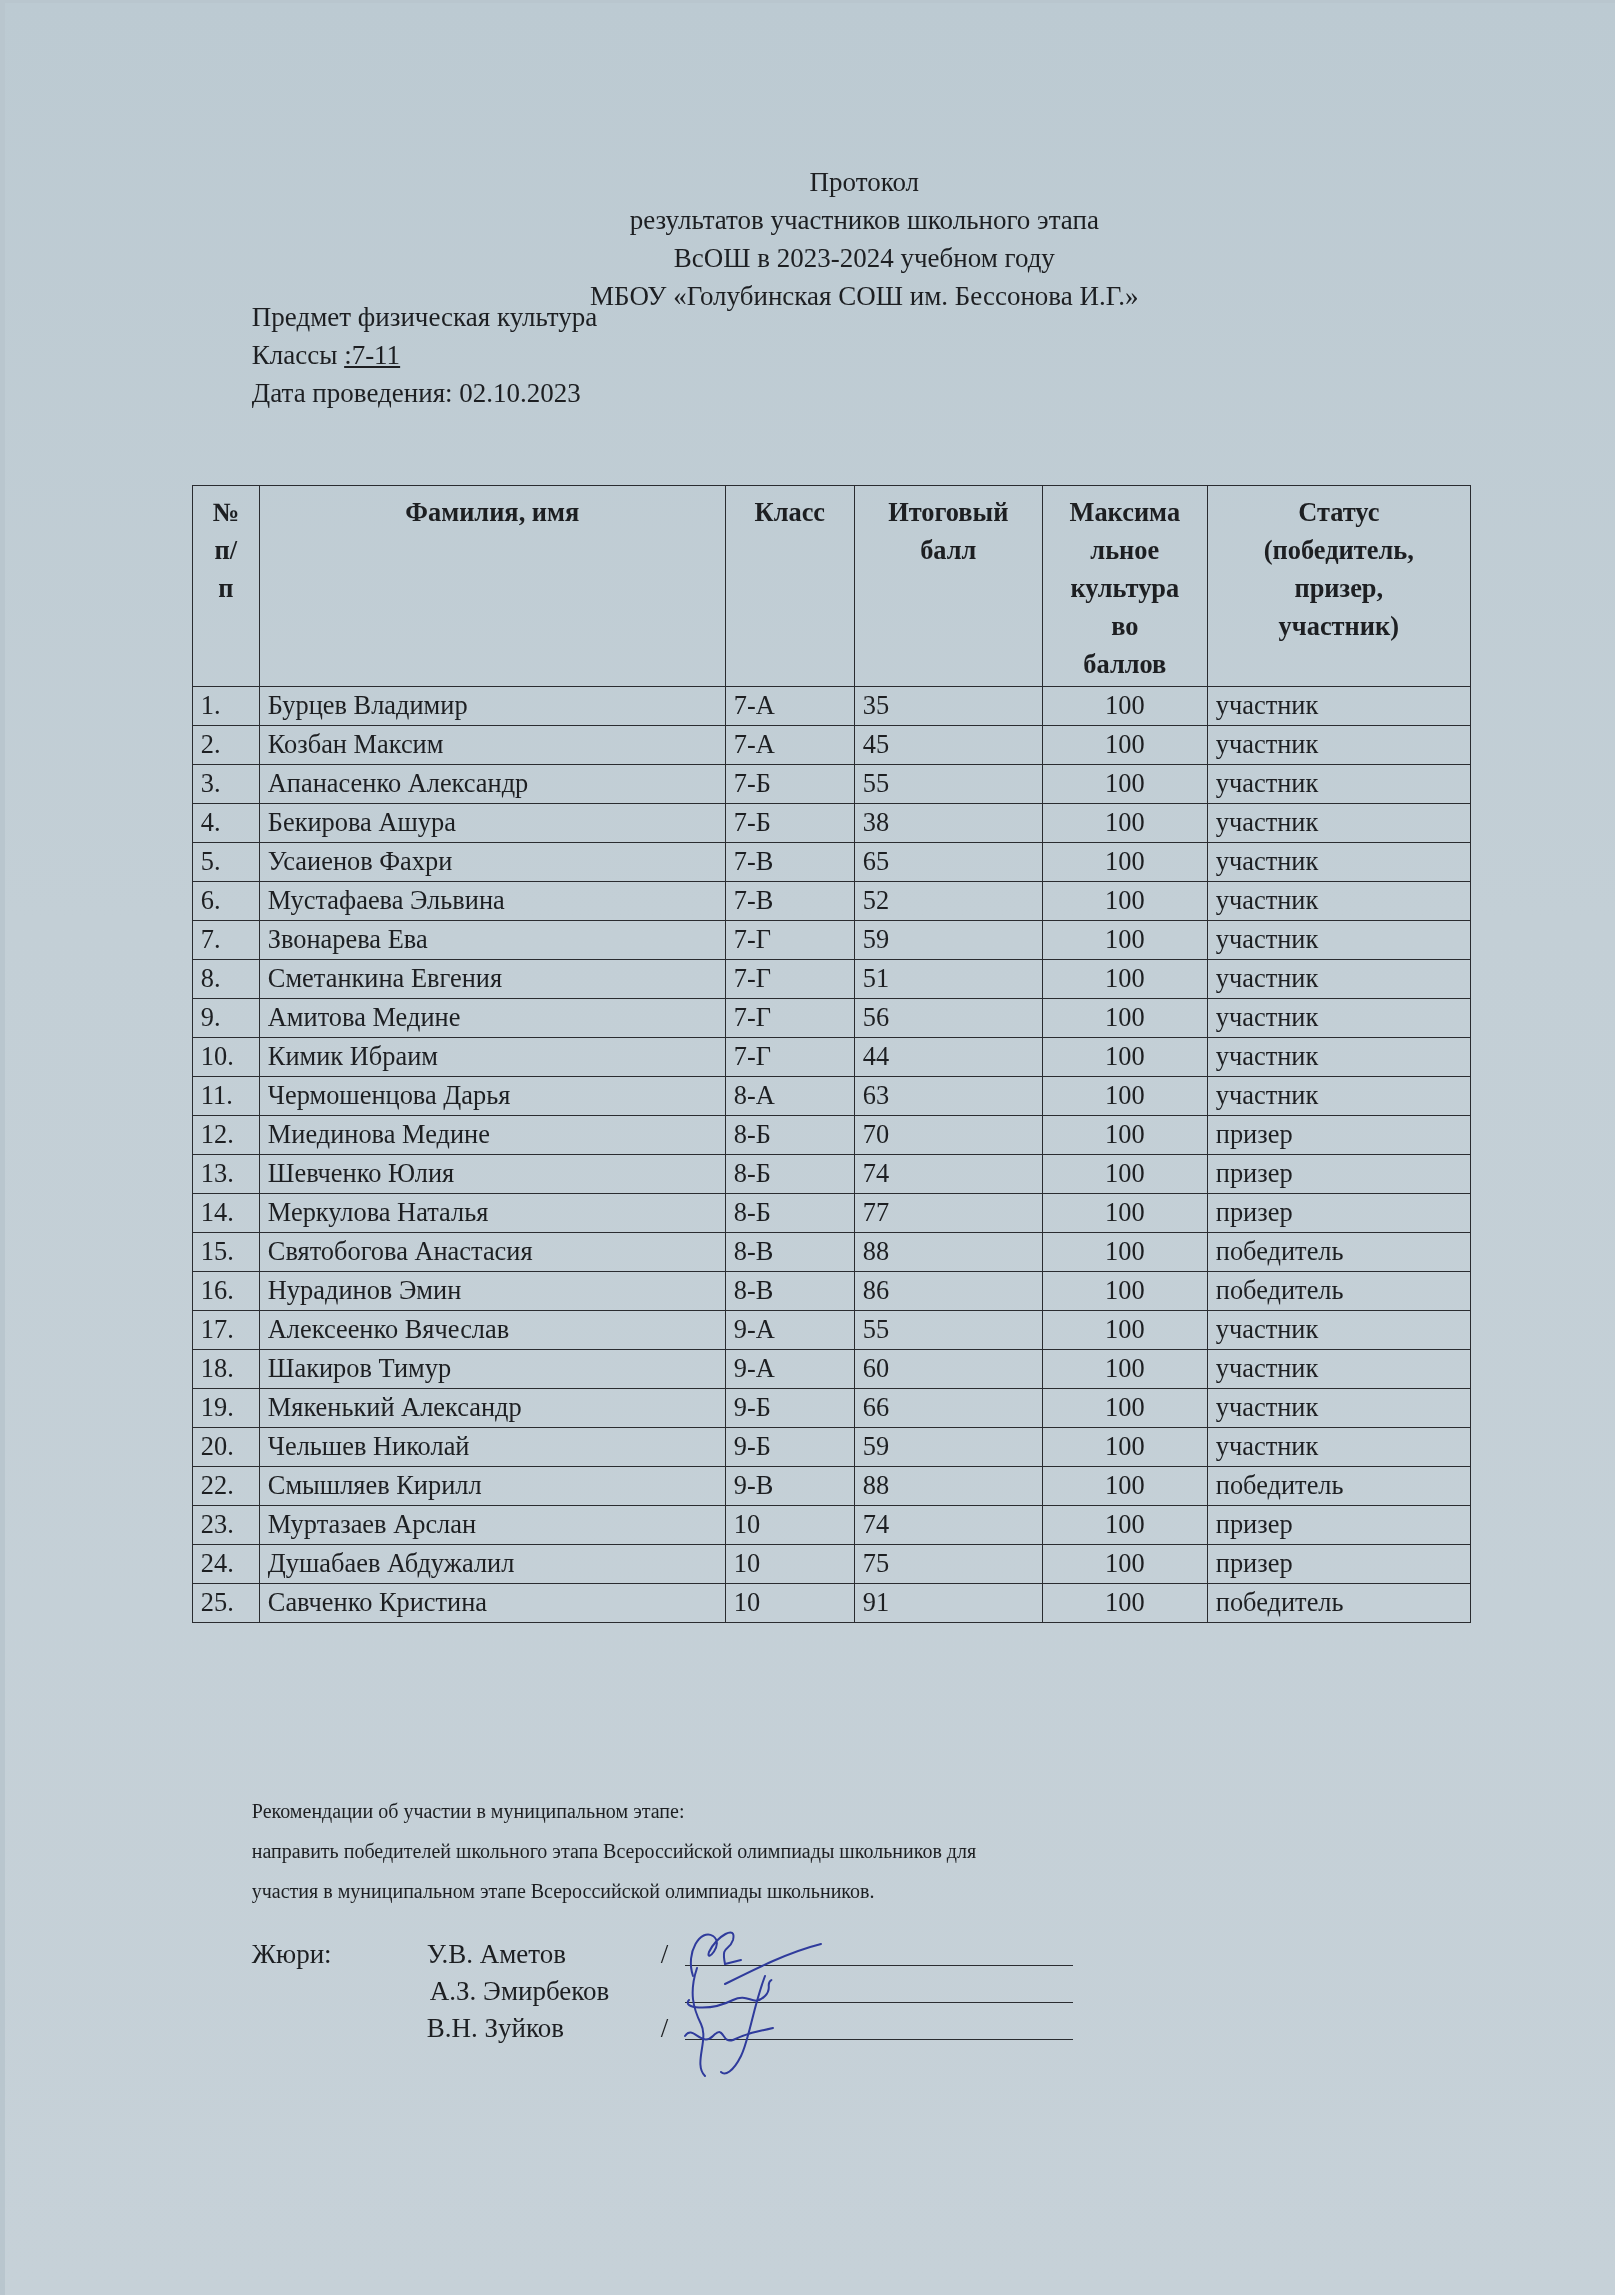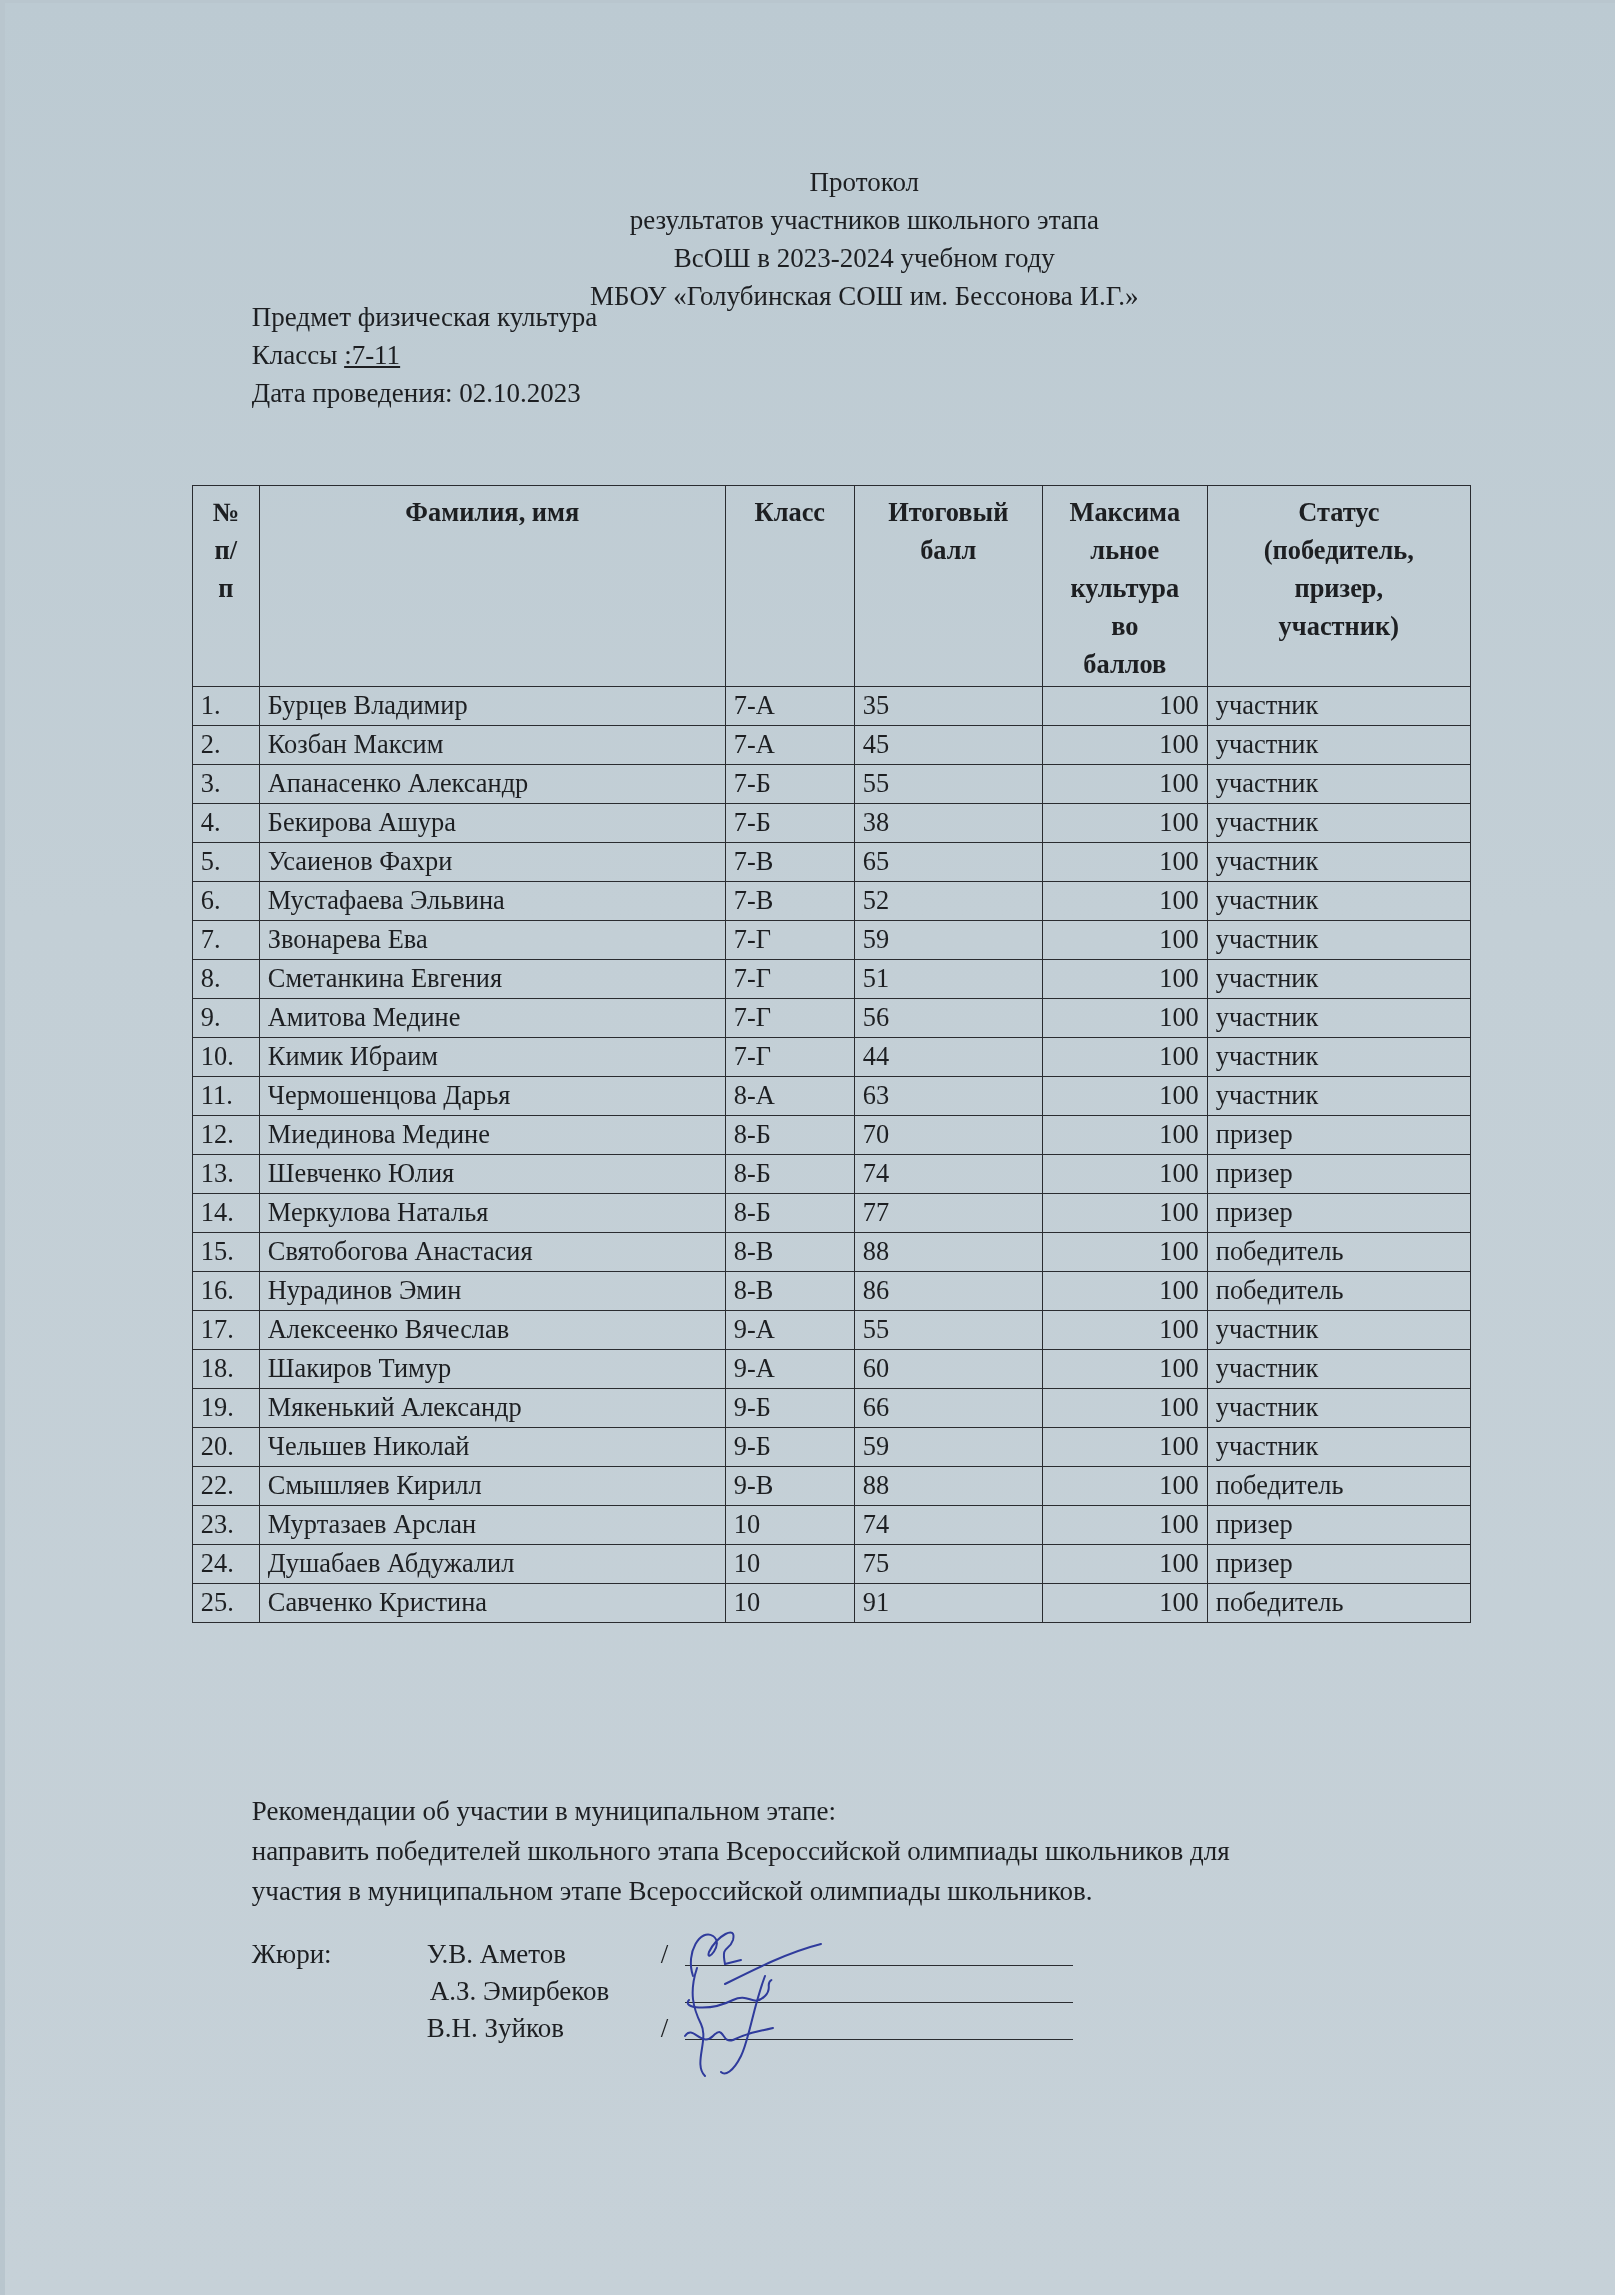--- a/index.html
+++ b/index.html
@@ -31,27 +31,27 @@
   table.results th, table.results td {
     border: 1.6px solid #2a2c30;
     padding: 0 8px;
   }
   table.results th {
     font-weight: bold; text-align: center; vertical-align: top;
     line-height: 38px; padding-top: 6.4px; padding-bottom: 3.2px;
   }
   table.results td { height: 38px; line-height: 37px; }
   td.num { text-align: left; }
-  td.max { text-align: right; }
+  td.max { text-align: center; }
   .c-num { width: 50px; }
   .c-name { width: 449px; }
   .c-class { width: 112px; }
   .c-score { width: 171px; }
   .c-max { width: 148px; }
-  .rec { position: absolute; left: 247px; top: 1788px; font-size: 27px; line-height: 40px; }
+  .rec { position: absolute; left: 247px; top: 1788px; font-size: 20px; line-height: 40px; }
   .jury { position: absolute; left: 247px; top: 1933px; font-size: 27px; line-height: 37px; }
   .jury .label { position: absolute; left: 0; top: 0; }
   .jury .member { position: absolute; left: 175px; white-space: nowrap; }
   .jury .slash { position: absolute; left: 409px; }
   .jury .line { position: absolute; left: 433px; width: 388px; border-bottom: 1.6px solid #2a2c30; }
   .sig { position: absolute; left: 425px; top: -16px; }
 </style>
 </head>
 <body>
 

